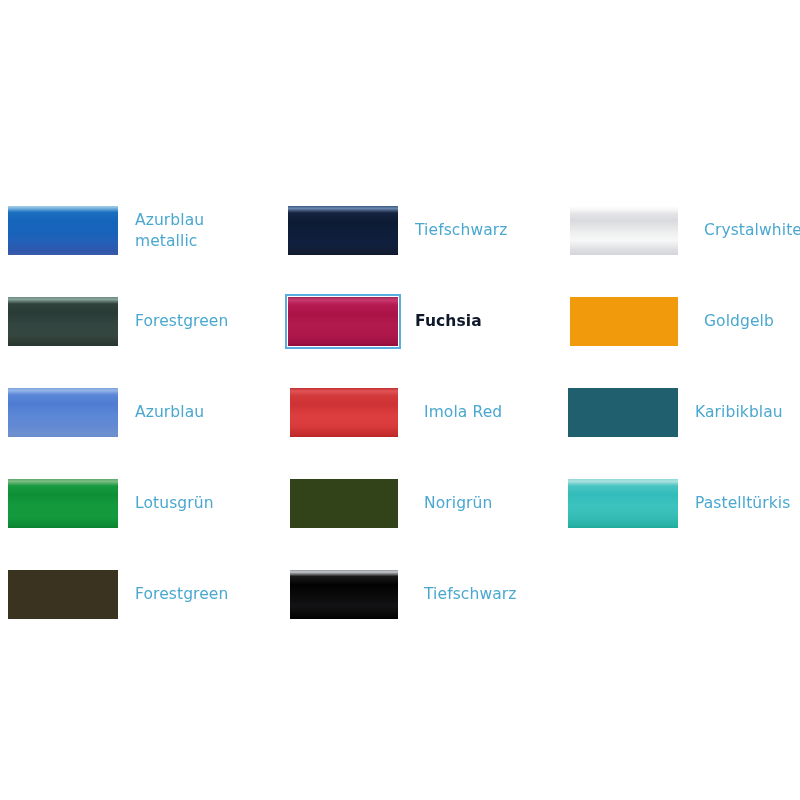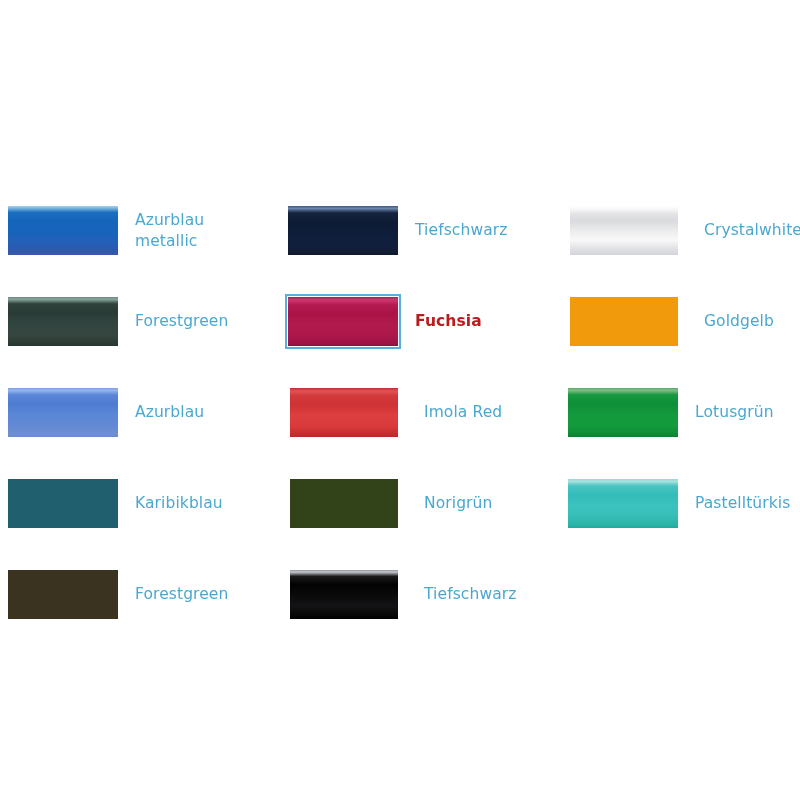--- a/index.html
+++ b/index.html
@@ -70,21 +70,21 @@
     font-size: 15.5px;
     line-height: 21px;
     padding-left: 9px;
     padding-right: 4px;
     letter-spacing: 0.1px;
     white-space: pre-line;
   }
 
   .swatch-cell.selected .swatch-label {
     font-weight: bold;
-    color: #b91c1c;
+    color: #0f172a;
   }
 
   
   .col-3 .swatch-chip-wrap {
     width: 118px;
     flex: 0 0 118px;
     padding-left: 10px;
   }
   .col-3 .swatch-label {
     padding-left: 26px;
@@ -137,31 +137,31 @@
           <span class="swatch-chip" style="background: linear-gradient(rgb(123, 162, 223) 0%, rgb(148, 181, 232) 5%, rgb(91, 134, 216) 14%, rgb(79, 124, 210) 32%, rgb(91, 135, 214) 55%, rgb(99, 137, 211) 78%, rgb(111, 144, 208) 94%, rgb(107, 139, 203) 100%);"></span>
         </div>
         <span class="swatch-label">Azurblau</span>
       </div>
       <div class="swatch-cell col-3">
         <div class="swatch-chip-wrap">
           <span class="swatch-chip" style="background: linear-gradient(rgb(193, 45, 47) 0%, rgb(224, 84, 86) 6%, rgb(210, 57, 59) 16%, rgb(207, 50, 52) 34%, rgb(221, 63, 64) 56%, rgb(217, 58, 59) 78%, rgb(198, 45, 46) 94%, rgb(185, 39, 40) 100%);"></span>
         </div>
         <span class="swatch-label">Imola Red</span>
       </div>
+      <div class="swatch-cell col-1">
+        <div class="swatch-chip-wrap">
+          <span class="swatch-chip" style="background: rgb(31, 95, 110);"></span>
+        </div>
+        <span class="swatch-label">Karibikblau</span>
+      </div>
       <div class="swatch-cell col-2">
         <div class="swatch-chip-wrap">
           <span class="swatch-chip" style="background: linear-gradient(rgb(95, 170, 108) 0%, rgb(124, 189, 132) 5%, rgb(23, 153, 63) 14%, rgb(13, 143, 55) 32%, rgb(20, 154, 62) 55%, rgb(19, 154, 61) 78%, rgb(14, 139, 53) 94%, rgb(12, 129, 48) 100%);"></span>
         </div>
         <span class="swatch-label">Lotusgrün</span>
-      </div>
-      <div class="swatch-cell col-1">
-        <div class="swatch-chip-wrap">
-          <span class="swatch-chip" style="background: rgb(31, 95, 110);"></span>
-        </div>
-        <span class="swatch-label">Karibikblau</span>
       </div>
       <div class="swatch-cell col-3">
         <div class="swatch-chip-wrap">
           <span class="swatch-chip" style="background: rgb(50, 67, 26);"></span>
         </div>
         <span class="swatch-label">Norigrün</span>
       </div>
       <div class="swatch-cell col-1">
         <div class="swatch-chip-wrap">
           <span class="swatch-chip" style="background: linear-gradient(rgb(143, 216, 214) 0%, rgb(169, 226, 223) 5%, rgb(73, 196, 194) 14%, rgb(50, 188, 186) 32%, rgb(60, 195, 191) 55%, rgb(53, 189, 181) 78%, rgb(39, 179, 166) 94%, rgb(34, 170, 156) 100%);"></span>

